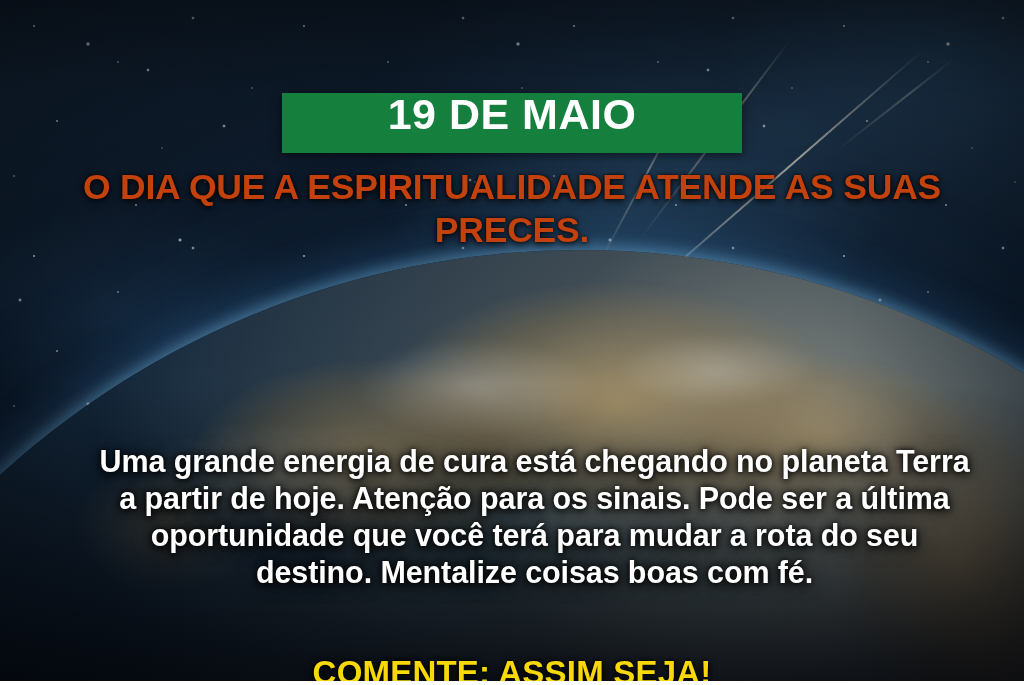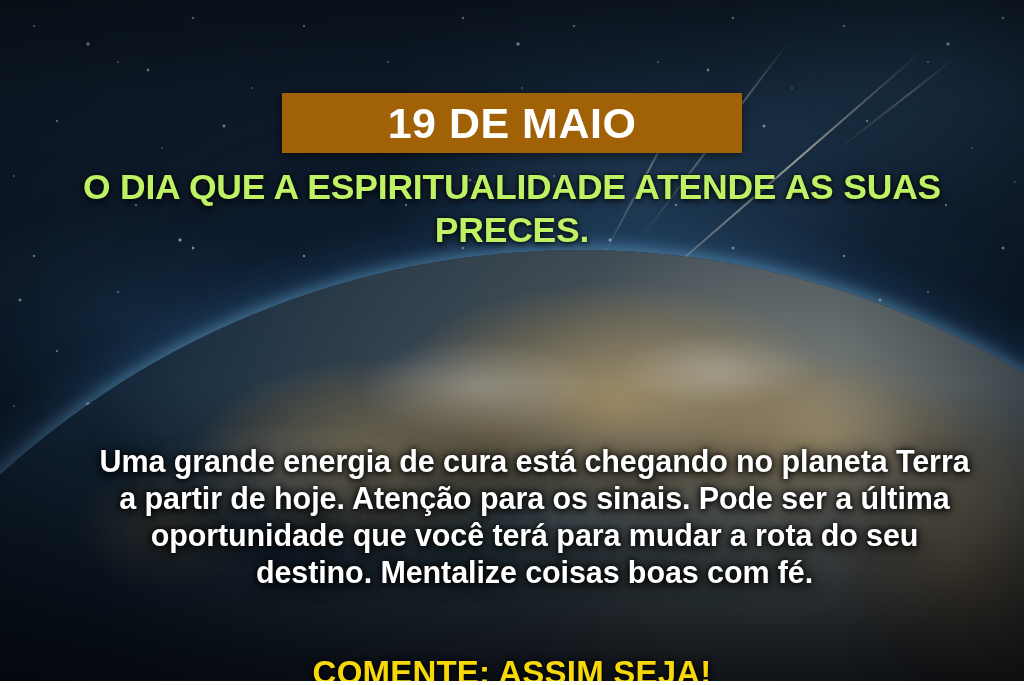--- a/index.html
+++ b/index.html
@@ -206,43 +206,42 @@
     align-items: center;
   }
 
   .date-banner {
     position: absolute;
     left: 50%;
     transform: translateX(-50%);
     top: 93px;
     width: 460px;
     height: 60px;
-    background: #a16207;
+    background: #15803d;
     display: flex;
-    align-items: center;
     justify-content: center;
     box-shadow: 0 2px 9px rgba(0,0,0,.55);
   }
   .date-banner-text {
     color: #ffffff;
     font-size: 43px;
     font-weight: bold;
     letter-spacing: .5px;
     line-height: 1;
     white-space: nowrap;
     font-stretch: condensed;
   }
 
   .headline {
     position: absolute;
     top: 166px;
     left: 0;
     right: 0;
     text-align: center;
-    color: #bef264;
+    color: #c2410c;
     font-size: 35.5px;
     font-weight: bold;
     line-height: 1.22;
     letter-spacing: -0.2px;
     text-shadow: 0 2px 7px rgba(0,0,0,.9), 0 0 3px rgba(0,0,0,.75);
     padding: 0 28px;
   }
 
   .body-copy {
     position: absolute;

